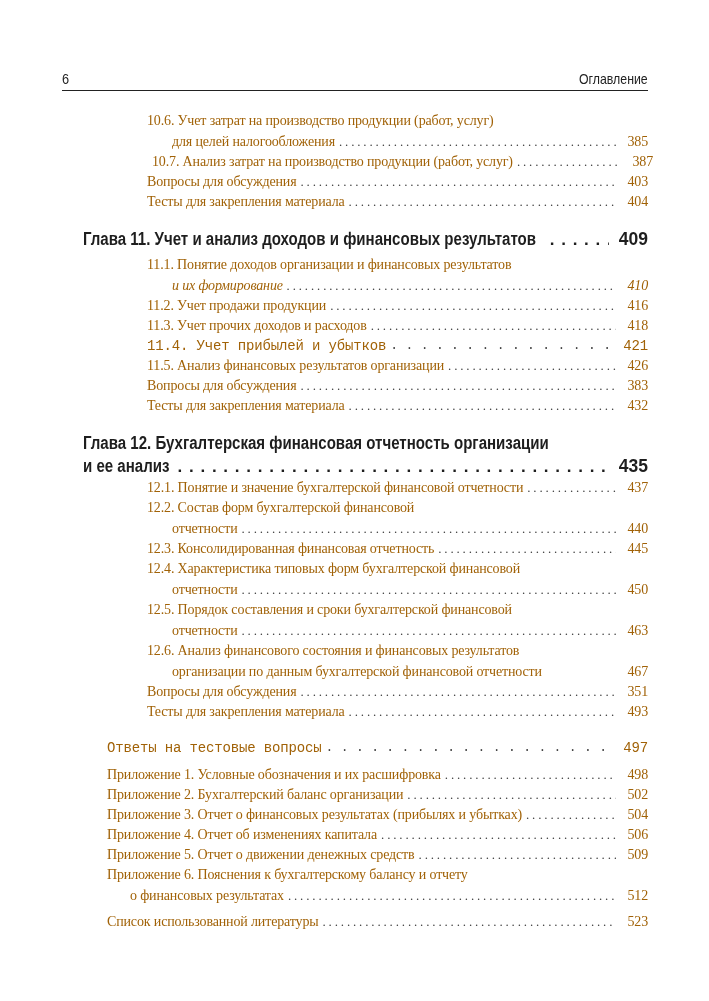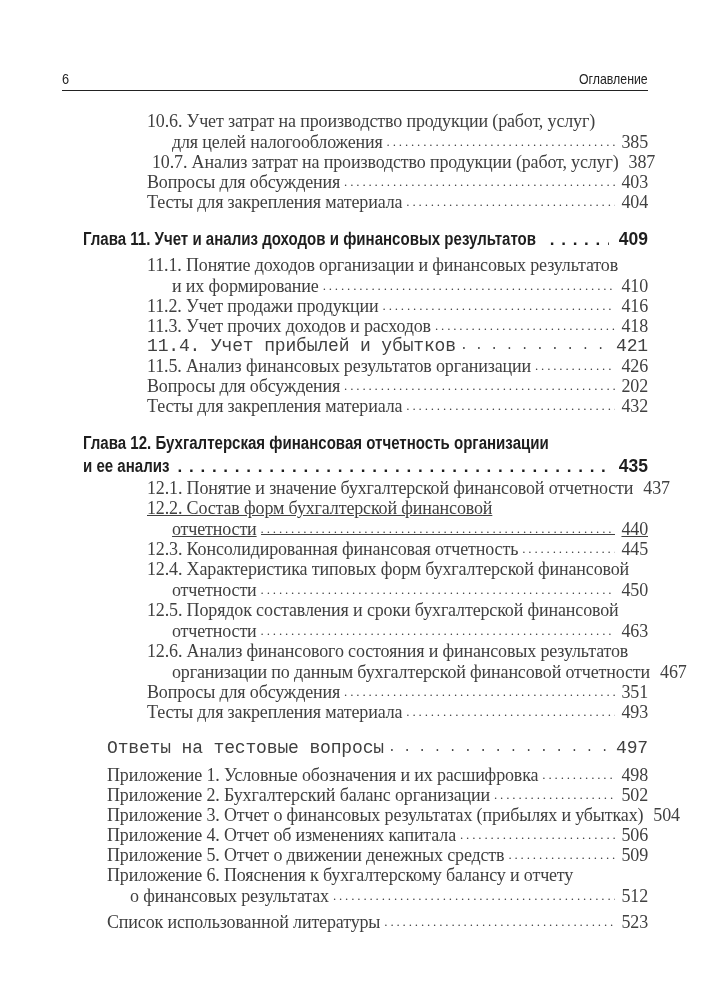--- a/index.html
+++ b/index.html
@@ -4,21 +4,21 @@
 <style>
   html, body { margin: 0; padding: 0; }
   body {
     width: 709px; height: 1001px; background: #ffffff; position: relative; overflow: hidden;
     font-family: "Liberation Serif", "DejaVu Serif", serif; color: #2a2a2a;
   }
   .header { position: absolute; left: 62px; top: 70px; width: 586px; height: 20px; border-bottom: 1.5px solid #222; }
   .header .pg { position: absolute; left: 0; top: 0; font-family: "Liberation Sans", sans-serif; font-size: 15px; color: #222; transform: scaleX(0.85); transform-origin: left; }
   .header .title { position: absolute; right: 0; top: 0; font-family: "Liberation Sans", sans-serif; font-size: 15px; color: #222; transform: scaleX(0.82); transform-origin: right; }
 
-  .entry { position: absolute; font-size: 18px; line-height: 20.5px; color: #404040; letter-spacing: -0.15px; }
+  .entry { position: absolute; font-size: 14px; line-height: 20.5px; color: #a16207; letter-spacing: -0.15px; }
   .entry .line { display: flex; align-items: center; white-space: nowrap; }
   .entry .first { white-space: nowrap; }
   .entry .dots { flex: 1; overflow: hidden; margin: 0 6px 0 4px; color: #444; letter-spacing: 3.2px; font-size: 13px; }
   .entry .dots::before { content: ". . . . . . . . . . . . . . . . . . . . . . . . . . . . . . . . . . . . . . . . . . . . . . . . . . . . . . . . . . . . . . . . . . . . . . . . . . . . . . . . . . . . . . . . . . . . . . . ."; letter-spacing: -0.2px; }
   .entry .num { min-width: 26px; text-align: right; }
 
   .chapter { position: absolute; font-family: "Liberation Sans", "DejaVu Sans", sans-serif; font-weight: bold; font-size: 17.5px; line-height: 23px; color: #1e1e1e; }
   .chapter .inner { transform: scaleX(0.86); transform-origin: left; white-space: nowrap; }
   .chapter .line { display: flex; align-items: baseline; }
   .chapter .dots { flex: 1; overflow: hidden; margin: 0 10px 0 8px; white-space: nowrap; font-size: 17px; letter-spacing: 1px; }
@@ -65,21 +65,21 @@
 
 <div class="chapter" style="left:83px; top:228px; width:565px;">
   <div class="line">
     <span class="inner">Глава 11. Учет и анализ доходов и финансовых результатов</span>
     <span class="dots" style="margin-left:-60px;"></span>
     <span class="num">409</span>
   </div>
 </div>
 <div class="entry" style="left:147px; top:255px; width:501px;">
   <div class="first">11.1. Понятие доходов организации и финансовых результатов</div>
-  <div class="line" style="padding-left:25px;">
+  <div class="line" style="padding-left:25px;font-style:italic;">
     <span>и их формирование</span>
     <span class="dots"></span>
     <span class="num">410</span>
   </div>
 </div>
 <div class="entry" style="left:147px; top:296px; width:501px;">
   <div class="line">
       <span>11.2. Учет продажи продукции</span>
       <span class="dots"></span>
       <span class="num">416</span>
@@ -103,21 +103,21 @@
   <div class="line">
       <span>11.5. Анализ финансовых результатов организации</span>
       <span class="dots"></span>
       <span class="num">426</span>
     </div>
 </div>
 <div class="entry" style="left:147px; top:376px; width:501px;">
   <div class="line">
       <span>Вопросы для обсуждения</span>
       <span class="dots"></span>
-      <span class="num">202</span>
+      <span class="num">383</span>
     </div>
 </div>
 <div class="entry" style="left:147px; top:396px; width:501px;">
   <div class="line">
       <span>Тесты для закрепления материала</span>
       <span class="dots"></span>
       <span class="num">432</span>
     </div>
 </div>
 
@@ -129,21 +129,21 @@
     <span class="num">435</span>
   </div>
 </div>
 <div class="entry" style="left:147px; top:478px; width:501px;">
   <div class="line">
       <span>12.1. Понятие и значение бухгалтерской финансовой отчетности</span>
       <span class="dots"></span>
       <span class="num">437</span>
     </div>
 </div>
-<div class="entry" style="left:147px; top:498px; width:501px;text-decoration:underline;">
+<div class="entry" style="left:147px; top:498px; width:501px;">
   <div class="first">12.2. Состав форм бухгалтерской финансовой</div>
   <div class="line" style="padding-left:25px;">
       <span>отчетности</span>
       <span class="dots"></span>
       <span class="num">440</span>
     </div>
 </div>
 <div class="entry" style="left:147px; top:539px; width:501px;">
   <div class="line">
       <span>12.3. Консолидированная финансовая отчетность</span>

